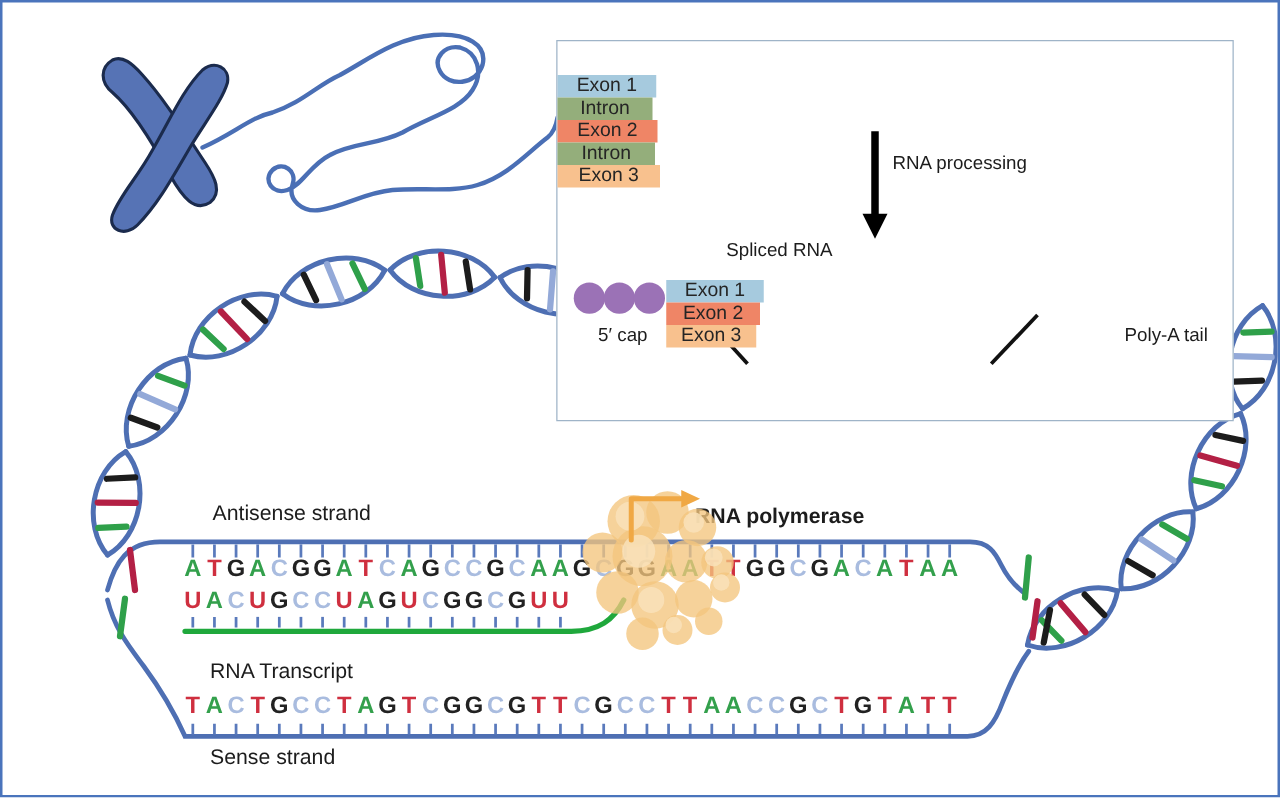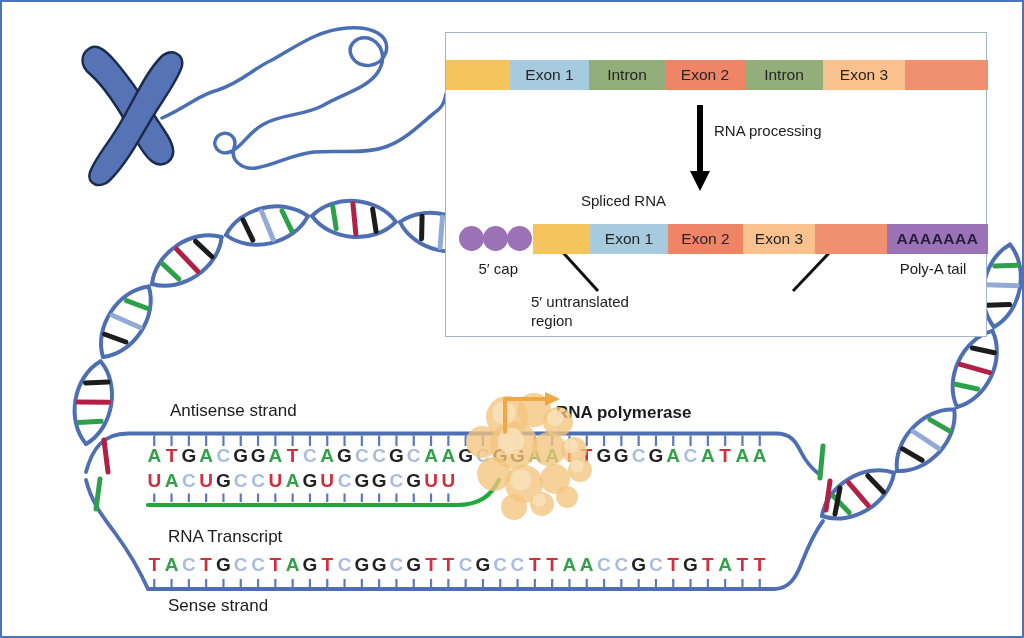--- a/index.html
+++ b/index.html
@@ -10,21 +10,21 @@
   }
   svg{position:absolute;left:0;top:0;}
   .label{position:absolute;font-size:17px;line-height:1.15;color:#1c1c1c;white-space:nowrap;}
   .seq{position:absolute;display:flex;}
   .seq span{display:inline-block;width:17.3px;text-align:center;
     font-weight:bold;font-size:19px;line-height:1;}
   
   .inset{position:absolute;left:443px;top:30px;width:542px;height:305px;
     background:#ffffff;border:1.5px solid #9fb4c8;box-sizing:border-box;z-index:6;}
   .inset .ilabel{position:absolute;font-size:15px;color:#1c1c1c;line-height:1.25;}
-  .bar{position:absolute;display:flex;height:30px;}
+  .bar{position:absolute;display:flex;height:20px;flex-direction:column;}
   .bar .seg{height:100%;display:flex;align-items:center;justify-content:center;
     font-size:15.5px;color:#252525;box-sizing:border-box;}
   .bar .seg.polya{font-weight:bold;color:#241d3e;letter-spacing:.5px;}
   .capdots{position:absolute;left:13px;top:193px;display:flex;}
   .capdots i{width:25px;height:25px;border-radius:50%;margin-right:-1px;}
   #seq-antisense{left:143.6px;top:444px;}
   #seq-rna{left:143.6px;top:469px;}
   #seq-sense{left:143.6px;top:553px;}
   #lbl-antisense{left:168px;top:399px;}
   #lbl-polymerase{left:554px;top:401px;font-weight:bold;}
@@ -392,19 +392,17 @@
         <i style="background: rgb(155, 114, 182);"></i>
         <i style="background: rgb(155, 114, 182);"></i>
         <i style="background: rgb(155, 114, 182);"></i>
       </div>
     <div class="bar" id="spliced-bar" style="left:87px;top:191px;">
         <div class="seg" style="width: 57px; background: rgb(246, 196, 92);"></div>
         <div class="seg" style="width: 78px; background: rgb(166, 202, 222);">Exon 1</div>
         <div class="seg" style="width: 75px; background: rgb(239, 133, 102);">Exon 2</div>
         <div class="seg" style="width: 72px; background: rgb(248, 193, 142);">Exon 3</div>
         <div class="seg" style="width: 72px; background: rgb(240, 144, 112);"></div>
-        <div class="seg polya" style="width: 101px; background: rgb(155, 114, 182);">AAAAAAA</div>
       </div>
     <div class="ilabel" id="lbl-cap">5′ cap</div>
     <div class="ilabel" id="lbl-polya">Poly-A tail</div>
-    <div class="ilabel" id="lbl-utr5">5′ untranslated region</div>
   </div>
 </div>
 
 </body></html>

